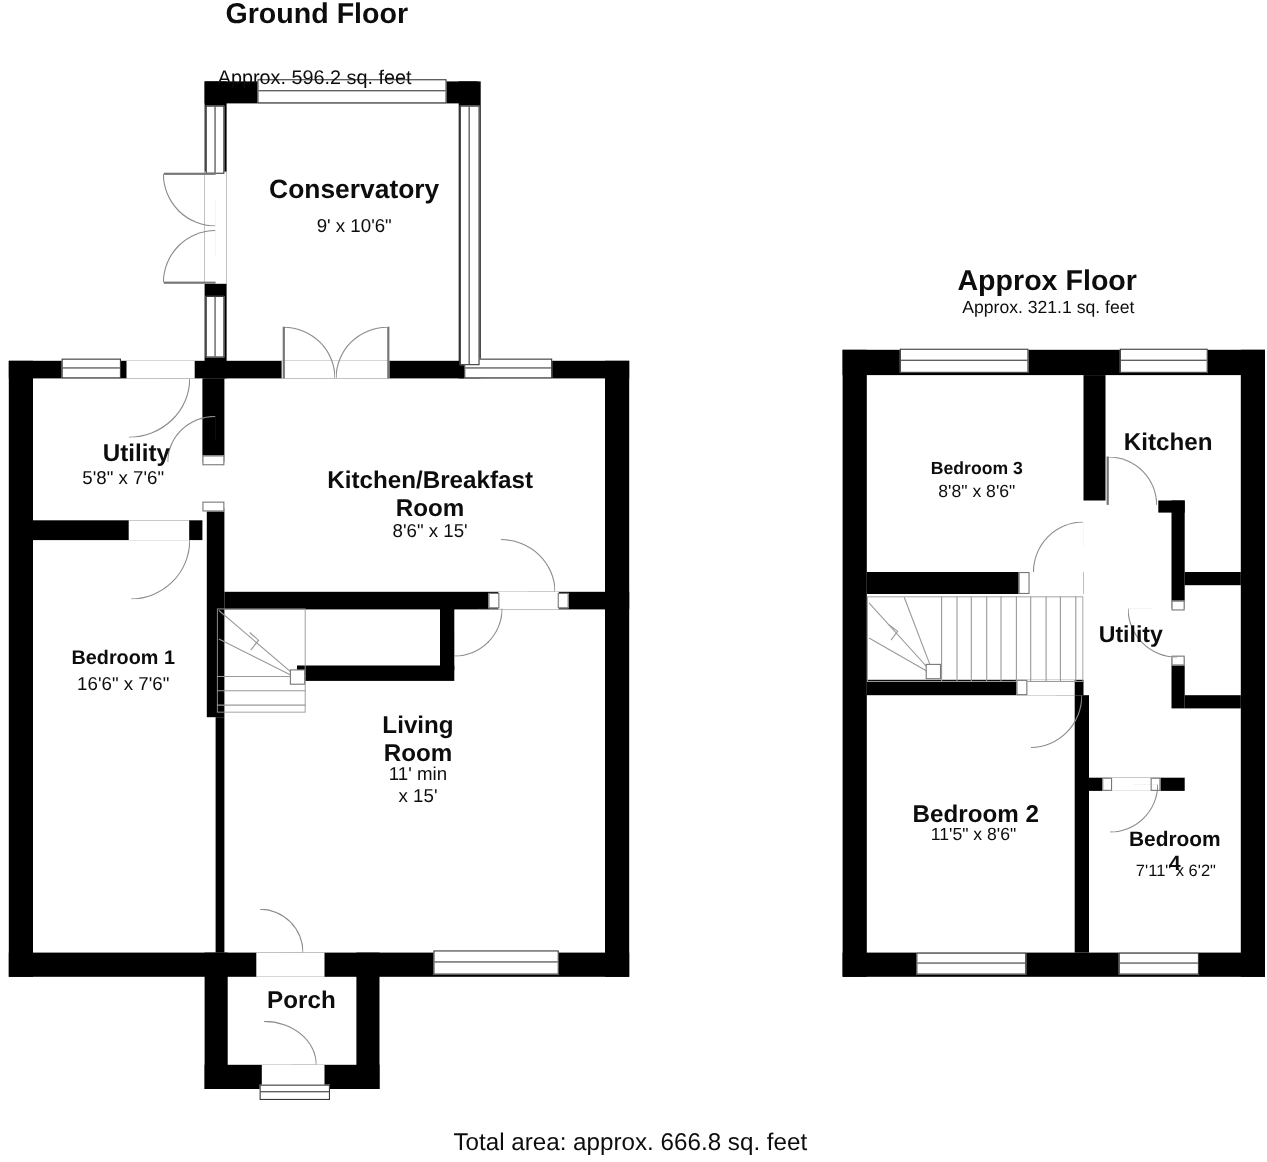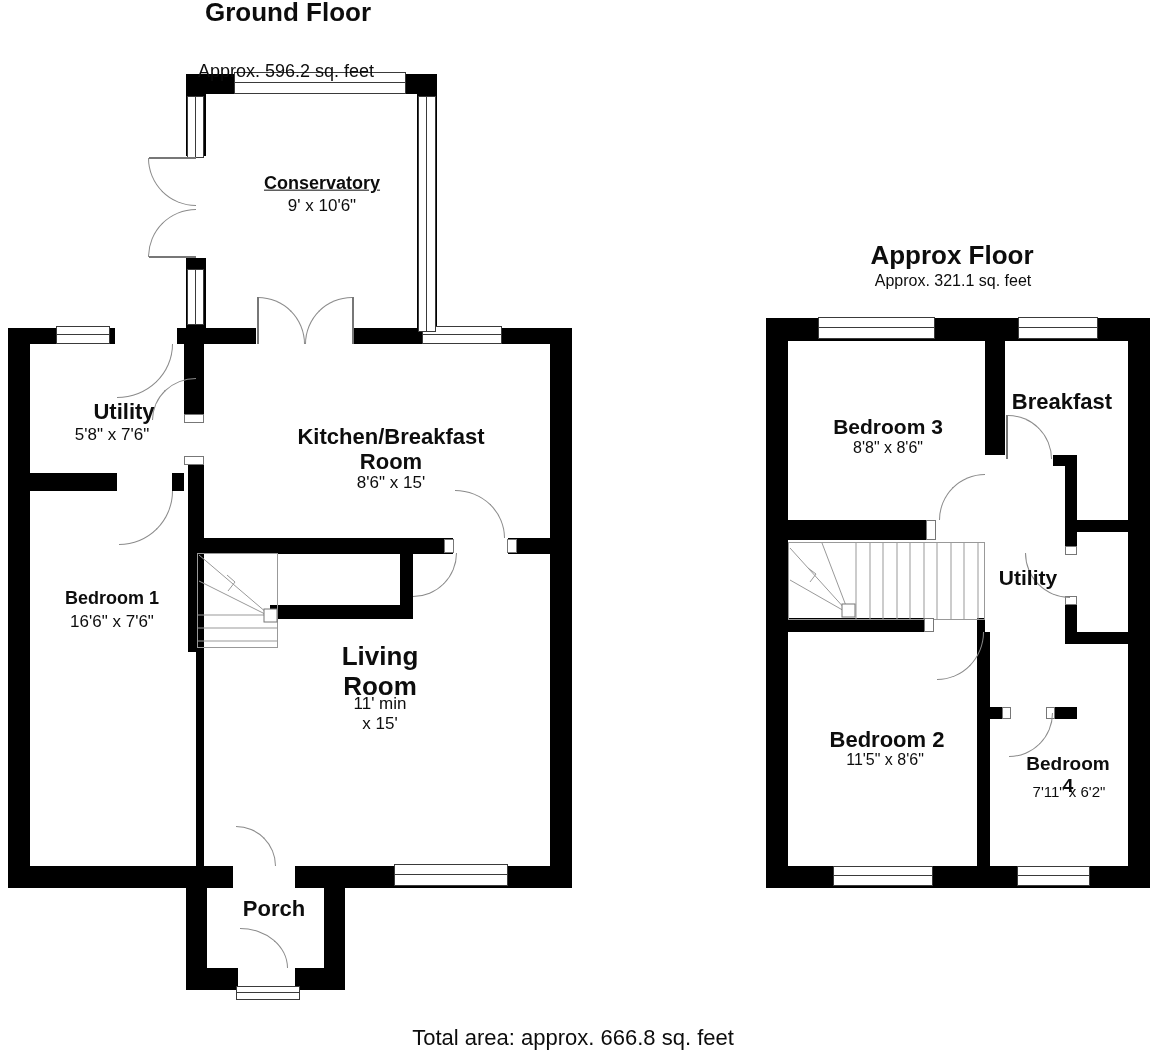--- a/index.html
+++ b/index.html
@@ -96,30 +96,30 @@
       <line x1="0" y1="75" x2="81" y2="75" stroke="#999"></line>
       <line x1="0" y1="88" x2="81" y2="88" stroke="#999"></line>
       <line x1="2" y1="2" x2="70" y2="60" stroke="#999"></line>
       <line x1="2" y1="28" x2="70" y2="62" stroke="#999"></line>
       <polyline points="30,22 38,29 31,38" fill="none" stroke="#999"></polyline>
       <rect x="67" y="56" width="13" height="13" fill="#fff" stroke="#777"></rect>
     </svg>
 
     <div class="lbl b" style="left:288px;top:13px;font-size:26px;">Ground Floor</div>
     <div class="lbl" style="left:286px;top:39px;font-size:18px;margin-top:32px;">Approx. 596.2 sq. feet</div>
-    <div class="lbl b" style="left:322px;top:183px;font-size:18px;text-decoration:underline;">Conservatory</div>
+    <div class="lbl b" style="left:322px;top:173px;font-size:24px;">Conservatory</div>
     <div class="lbl" style="left:322px;top:206px;font-size:17px;">9' x 10'6"</div>
     <div class="lbl b" style="left:124px;top:412px;font-size:22px;">Utility</div>
     <div class="lbl" style="left:112px;top:435px;font-size:17px;">5'8" x 7'6"</div>
     <div class="lbl b" style="left:391px;top:449px;font-size:22px;text-align:center;">Kitchen/Breakfast
 Room</div>
     <div class="lbl" style="left:391px;top:483px;font-size:17px;">8'6" x 15'</div>
     <div class="lbl b" style="left:112px;top:598px;font-size:18px;">Bedroom 1</div>
     <div class="lbl" style="left:112px;top:622px;font-size:17px;">16'6" x 7'6"</div>
-    <div class="lbl b" style="left:380px;top:672px;font-size:26px;">Living
+    <div class="lbl b" style="left:380px;top:672px;font-size:22px;">Living
 Room</div>
     <div class="lbl" style="left:380px;top:714px;font-size:17px;">11' min
 x 15'</div>
     <div class="lbl b" style="left:274px;top:909px;font-size:22px;">Porch</div>
   </div>
 
   <div>
 
     <div class="wall" style="left:766px;top:318px;width:384px;height:23px;"></div>
     <div class="wall" style="left:766px;top:318px;width:22px;height:570px;"></div>
@@ -175,23 +175,23 @@
       <line x1="190" y1="0" x2="190" y2="78" stroke="#999"></line>
       <line x1="2" y1="6" x2="58" y2="68" stroke="#999"></line>
       <line x1="2" y1="38" x2="58" y2="70" stroke="#999"></line>
       <line x1="34" y1="1" x2="60" y2="69" stroke="#999"></line>
       <polyline points="20,26 28,32 22,40" fill="none" stroke="#999"></polyline>
       <rect x="54" y="62" width="13" height="13" fill="#fff" stroke="#777"></rect>
     </svg>
 
     <div class="lbl b" style="left:952px;top:256px;font-size:26px;">Approx Floor</div>
     <div class="lbl" style="left:953px;top:281px;font-size:16px;">Approx. 321.1 sq. feet</div>
-    <div class="lbl b" style="left:888px;top:427px;font-size:21px;text-align:right;">Bedroom 3</div>
+    <div class="lbl b" style="left:888px;top:427px;font-size:16px;text-align:right;">Bedroom 3</div>
     <div class="lbl" style="left:888px;top:448px;font-size:16px;">8'8" x 8'6"</div>
-    <div class="lbl b" style="left:1062px;top:402px;font-size:22px;">Breakfast</div>
+    <div class="lbl b" style="left:1062px;top:402px;font-size:22px;">Kitchen</div>
     <div class="lbl b" style="left:1028px;top:578px;font-size:21px;">Utility</div>
     <div class="lbl b" style="left:887px;top:740px;font-size:22px;">Bedroom 2</div>
     <div class="lbl" style="left:885px;top:760px;font-size:16px;">11'5" x 8'6"</div>
     <div class="lbl b" style="left:1068px;top:775px;font-size:19px;">Bedroom 4</div>
     <div class="lbl" style="left:1069px;top:792px;font-size:15px;">7'11" x 6'2"</div>
   </div>
 
   <div class="lbl" style="left:573px;top:1038px;font-size:22px;">Total area: approx. 666.8 sq. feet</div>
 
 </div>

